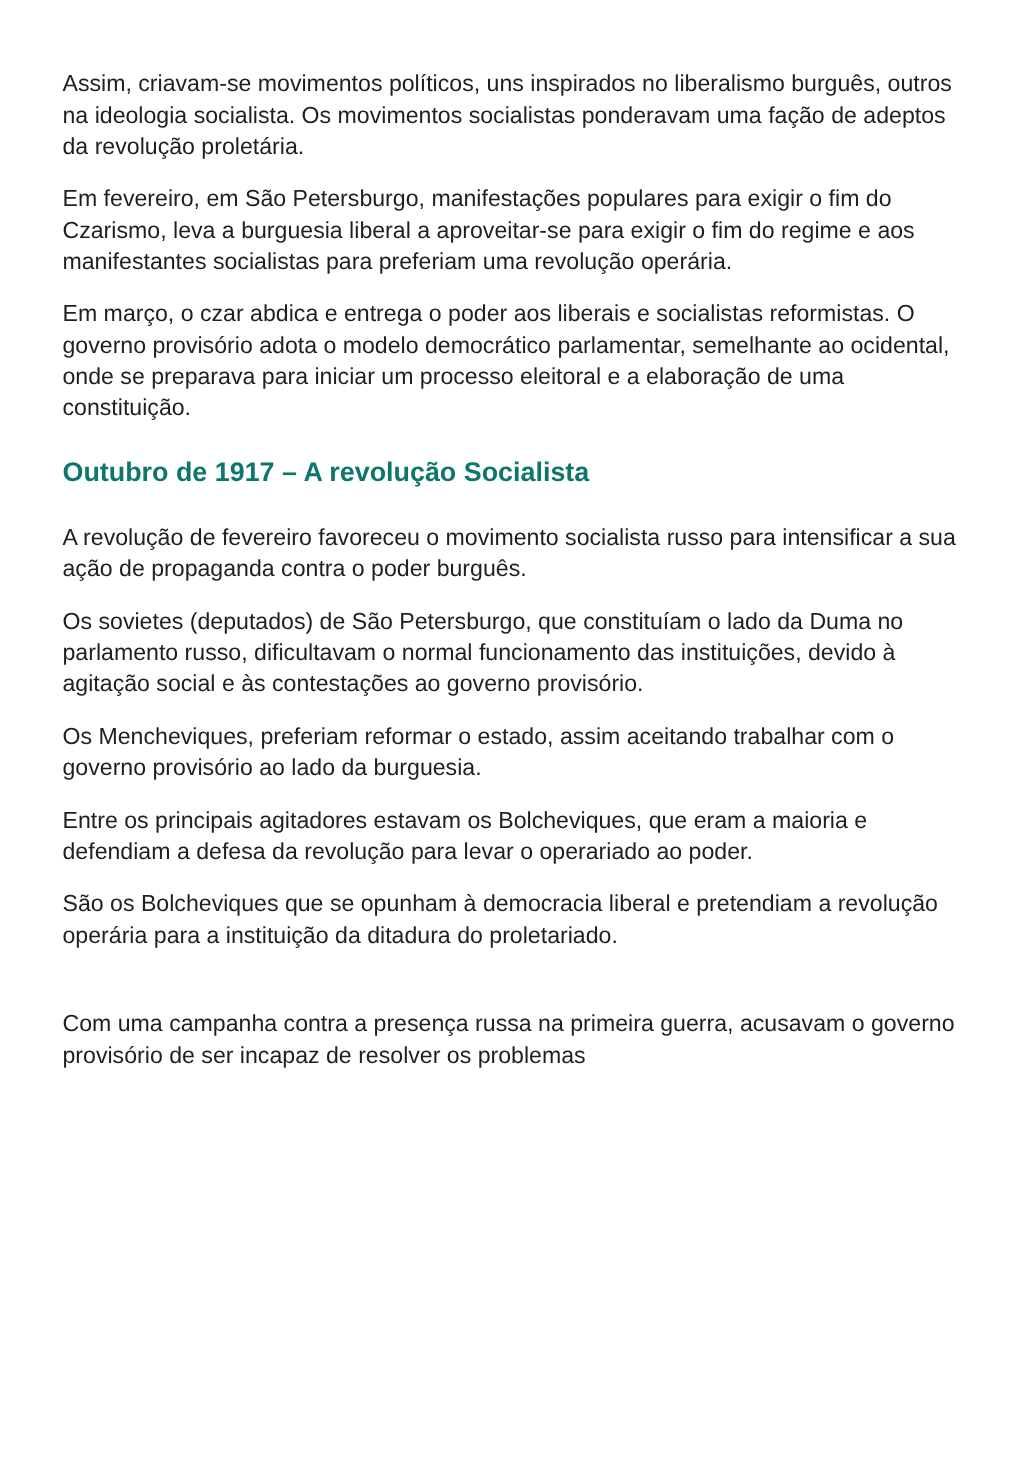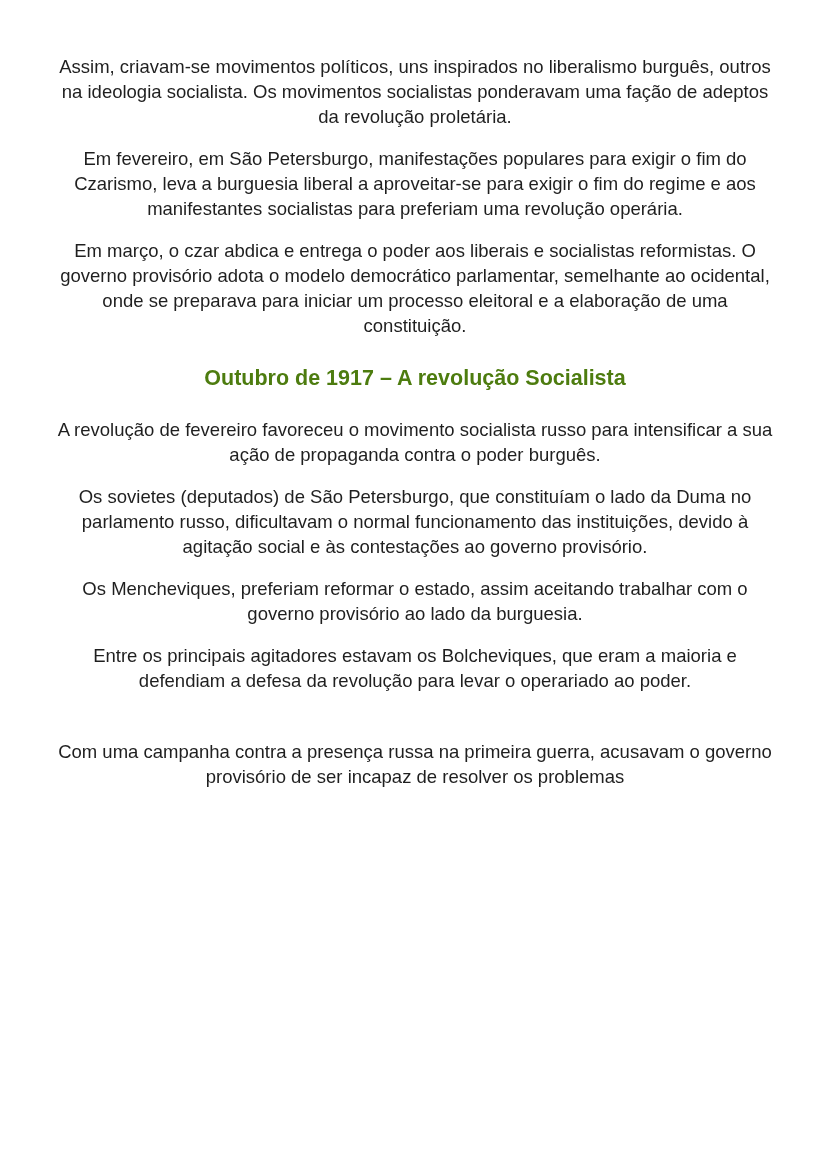--- a/index.html
+++ b/index.html
@@ -11,36 +11,35 @@
     position: relative;
     width: 828px;
     height: 1171px;
     margin: 0 auto;
     background: #ffffff;
     box-sizing: border-box;
     padding: 54px 48px 0 50px;
     font-family: "Liberation Sans", "DejaVu Sans", sans-serif;
     color: #1f1f1f;
     overflow: hidden;
-    text-align: center;
   }
   .doc-paragraph {
     margin: 0 0 17px 0;
     font-size: 18.5px;
     line-height: 25px;
     font-weight: 400;
     color: #1f1f1f;
     max-width: 735px;
   }
   .doc-heading {
     margin: 26px 0 24px 0;
     font-size: 21.5px;
     line-height: 29px;
     font-weight: 700;
-    color: #4d7c0f;
+    color: #0f766e;
     max-width: 735px;
   }
   .gap-before {
     margin-top: 46px;
   }
 </style>
 </head>
 <body>
 
 <div class="page">
@@ -56,16 +55,17 @@
 
   <p class="doc-paragraph">A revolução de fevereiro favoreceu o movimento socialista russo para intensificar a sua ação de propaganda contra o poder burguês.</p>
 
   <p class="doc-paragraph">Os sovietes (deputados) de São Petersburgo, que constituíam o lado da Duma no parlamento russo, dificultavam o normal funcionamento das instituições, devido à agitação social e às contestações ao governo provisório.</p>
 
 
   <p class="doc-paragraph">Os Mencheviques, preferiam reformar o estado, assim aceitando trabalhar com o governo provisório ao lado da burguesia.</p>
 
   <p class="doc-paragraph">Entre os principais agitadores estavam os Bolcheviques, que eram a maioria e defendiam a defesa da revolução para levar o operariado ao poder.</p>
 
+  <p class="doc-paragraph">São os Bolcheviques que se opunham à democracia liberal e pretendiam a revolução operária para a instituição da ditadura do proletariado.</p>
 
   <p class="doc-paragraph gap-before">Com uma campanha contra a presença russa na primeira guerra, acusavam o governo provisório de ser incapaz de resolver os problemas</p>
 
 </div>
 
 </body></html>

